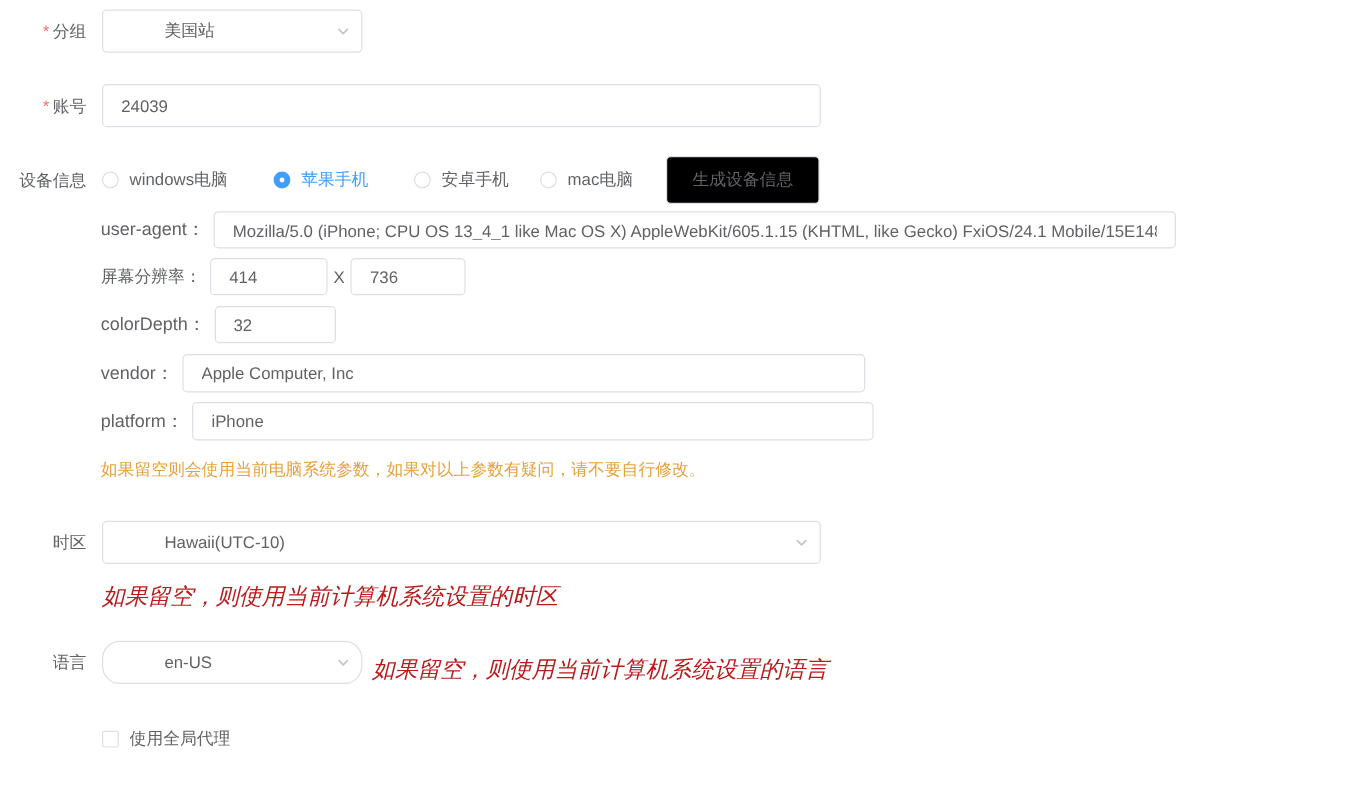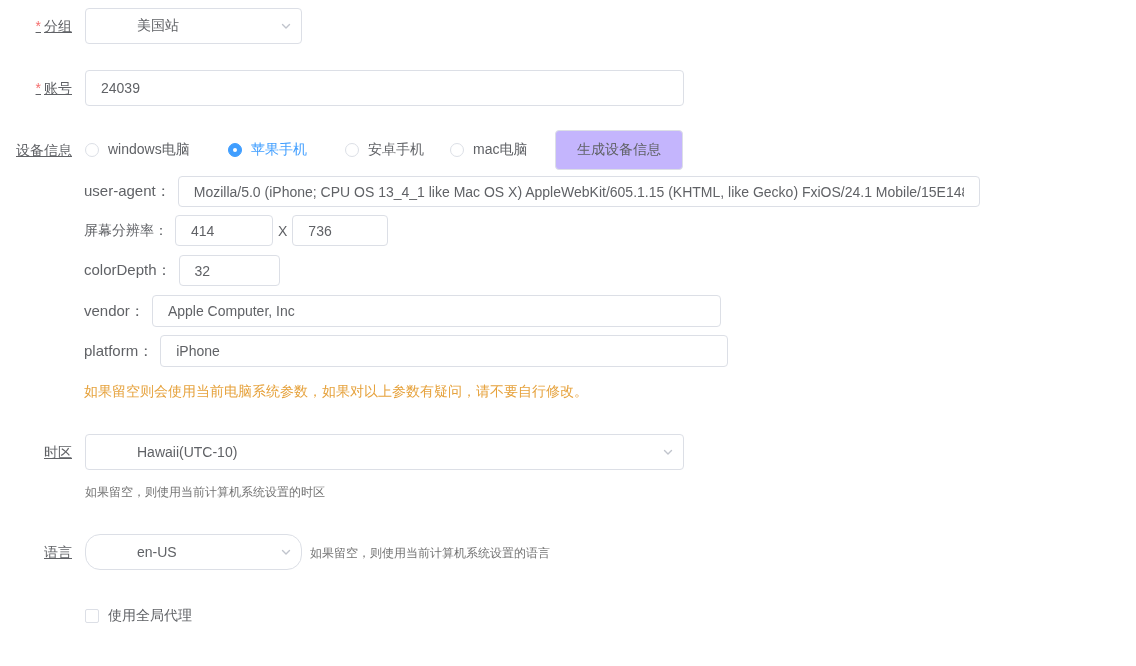--- a/index.html
+++ b/index.html
@@ -1,47 +1,47 @@
 <!DOCTYPE html>
 <html><head>
 <meta charset="utf-8">
 <style>
   * { margin:0; padding:0; box-sizing:border-box; }
   html,body { background:#fff; }
   body { font-family:"Liberation Sans","DejaVu Sans",sans-serif; font-size:14px; color:#606266; }
   .page { position:relative; width:1136px; height:666px; background:#fff; overflow:hidden; }
 
-  .field-label { position:absolute; left:0; width:72px; text-align:right; font-size:14px; color:#606266; line-height:20px; white-space:nowrap;text-decoration:underline; }
+  .field-label { position:absolute; left:0; width:72px; text-align:right; font-size:14px; color:#606266; line-height:20px; white-space:nowrap; }
   .req { color:#f56c6c; margin-right:3px; font-size:14px; }
 
   .select-box { position:absolute; height:36px; border:1px solid #dcdfe6; border-radius:4px; background:#fff; display:flex; align-items:center; padding:0 30px 0 15px; cursor:pointer; }
   .select-box .sel-text { font-size:14px; color:#606266; white-space:nowrap; overflow:hidden;margin-left:36px; }
   .chevron { position:absolute; right:9px; top:50%; margin-top:-6px; width:12px; height:12px; }
 
   input.text-input { border:1px solid #dcdfe6; border-radius:4px; background:#fff; color:#606266; font-family:"Liberation Sans","DejaVu Sans",sans-serif; font-size:14px; padding:8px 15px; outline:none; }
   .main-input { position:absolute; height:36px; }
 
   .radio-row { position:absolute; top:130px; left:0; width:1136px; height:40px; }
   .radio-item { position:absolute; top:0; height:40px; display:flex; align-items:center; gap:9px; cursor:pointer; }
   .radio-circle { width:14px; height:14px; border:1px solid #dcdfe6; border-radius:50%; background:#fff; position:relative; flex:0 0 auto; }
   .radio-item .radio-label { font-size:14px; color:#606266; white-space:nowrap; }
   .radio-item.checked .radio-circle { background:#409eff; border-color:#409eff; }
   .radio-item.checked .radio-circle::after { content:""; position:absolute; left:50%; top:50%; width:4px; height:4px; margin:-2px 0 0 -2px; border-radius:50%; background:#fff; }
   .radio-item.checked .radio-label { color:#409eff; }
 
-  .gen-btn { position:absolute; left:555px; top:130px; width:128px; height:40px; border:1px solid #dcdfe6; border-radius:4px; background:#c4b5fd; color:#606266; font-size:14px; font-family:inherit; cursor:pointer; }
+  .gen-btn { position:absolute; left:555px; top:130px; width:128px; height:40px; border:1px solid #dcdfe6; border-radius:4px; background:#000000; color:#606266; font-size:14px; font-family:inherit; cursor:pointer; }
 
   .sub-row { position:absolute; display:flex; align-items:center; }
   .sub-label { font-size:14px; color:#606266; white-space:nowrap; margin-right:7px; }
   .sub-label.en { font-size:15px; }
   .sub-input { height:31px; padding:0 12px; font-size:13px; }
   .x-sep { margin:0 5px; color:#606266; font-size:14px; }
 
   .warning-text { position:absolute; left:84px; top:383px; color:#e6a23c; font-size:14px; white-space:nowrap; }
-  .hint-text { color:#737373; font-size:12px; white-space:nowrap; }
+  .hint-text { color:#b91c1c; font-size:19px; white-space:nowrap;font-style:italic; }
 
   .checkbox-row { position:absolute; left:85px; top:607px; display:flex; align-items:center; gap:9px; cursor:pointer; }
   .checkbox-box { width:14px; height:14px; border:1px solid #dcdfe6; border-radius:2px; background:#fff; flex:0 0 auto; }
   .checkbox-label { font-size:14px; color:#606266; }
 </style>
 </head>
 <body>
 
 <div class="page">
 

